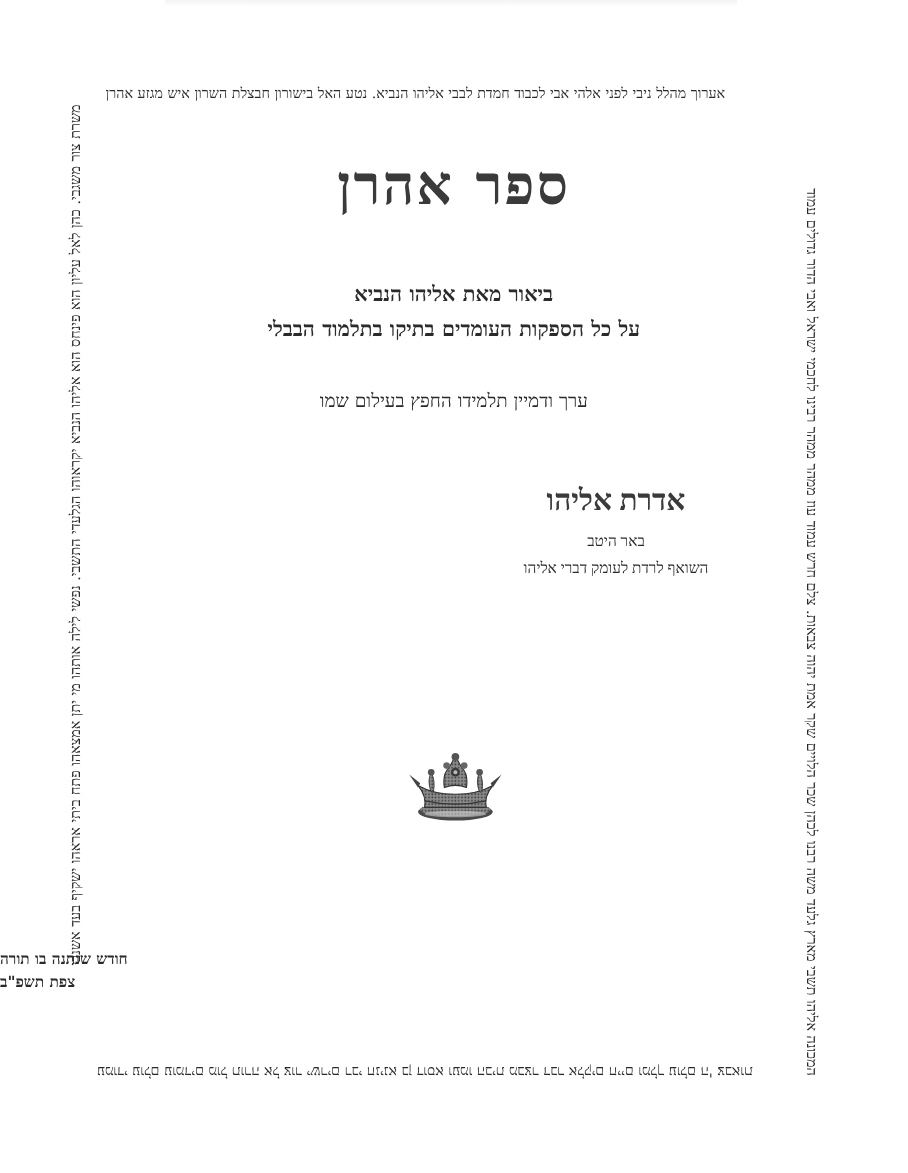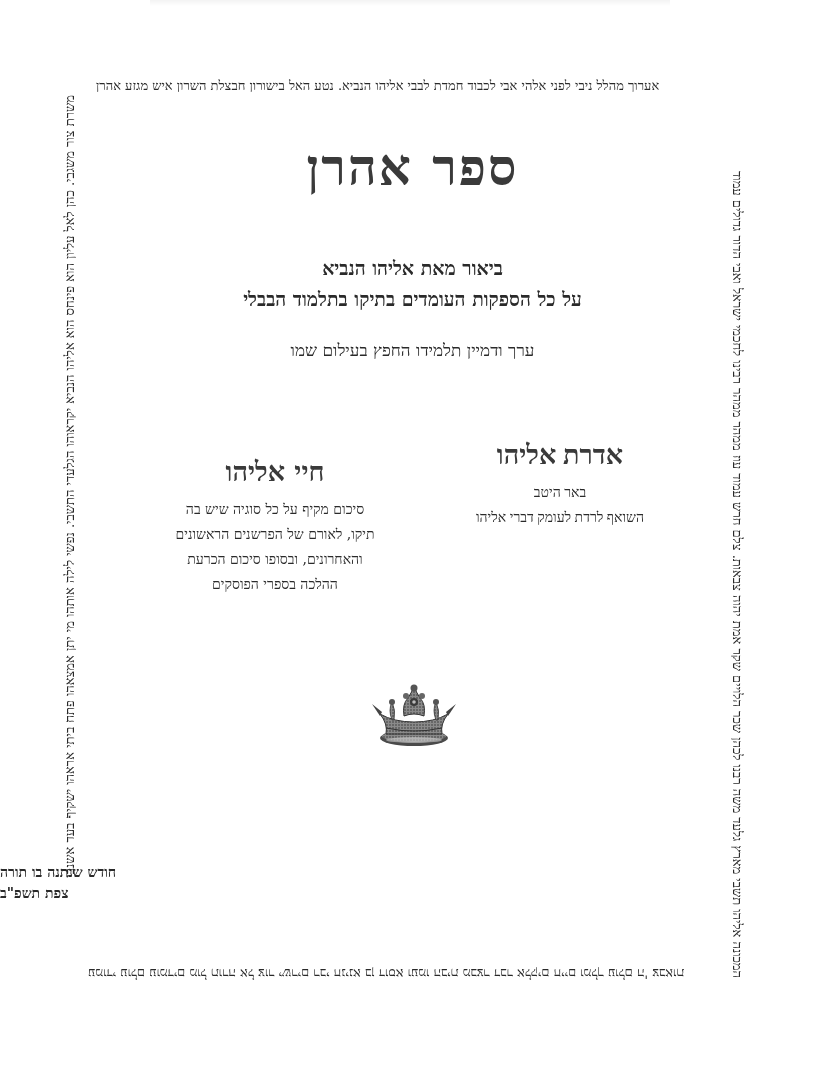--- a/index.html
+++ b/index.html
@@ -97,21 +97,21 @@
       font-size: 19px;
       color: #2a2a2a;
       font-weight: bold;
     }
     .subtitle-1 { top: 257px; }
     .subtitle-2 { top: 272px; margin-top: 16px; }
     .editor {
       position: absolute;
       left: 0;
       width: 825px;
-      top: 340px;
+      top: 355px;
       text-align: center;
       font-size: 17px;
       color: #2a2a2a;
     }
 
     .column {
       position: absolute;
       text-align: center;
       direction: rtl;
     }
@@ -177,27 +177,20 @@
   <div class="subtitle subtitle-2">על כל הספקות העומדים בתיקו בתלמוד הבבלי</div>
 
   <div class="editor">ערך ודמיין תלמידו החפץ בעילום שמו</div>
 
   <div class="column col-right">
     <div class="col-heading">אדרת אליהו</div>
     <div class="col-line">באר היטב</div>
     <div class="col-line">השואף לרדת לעומק דברי אליהו</div>
   </div>
 
-  <div class="column col-left">
-    <div class="col-heading">חיי אליהו</div>
-    <div class="col-line">סיכום מקיף על כל סוגיה שיש בה</div>
-    <div class="col-line">תיקו, לאורם של הפרשנים הראשונים</div>
-    <div class="col-line">והאחרונים, ובסופו סיכום הכרעת</div>
-    <div class="col-line">ההלכה בספרי הפוסקים</div>
-  </div>
 
   <div class="crown">
     <svg width="92" height="70" viewBox="0 0 92 70" xmlns="http://www.w3.org/2000/svg">
       <defs>
         <pattern id="hatch" width="3" height="3" patternUnits="userSpaceOnUse">
           <rect width="3" height="3" fill="#8a8a8a"></rect>
           <circle cx="1" cy="1" r="0.8" fill="#3a3a3a"></circle>
         </pattern>
       </defs>
 

